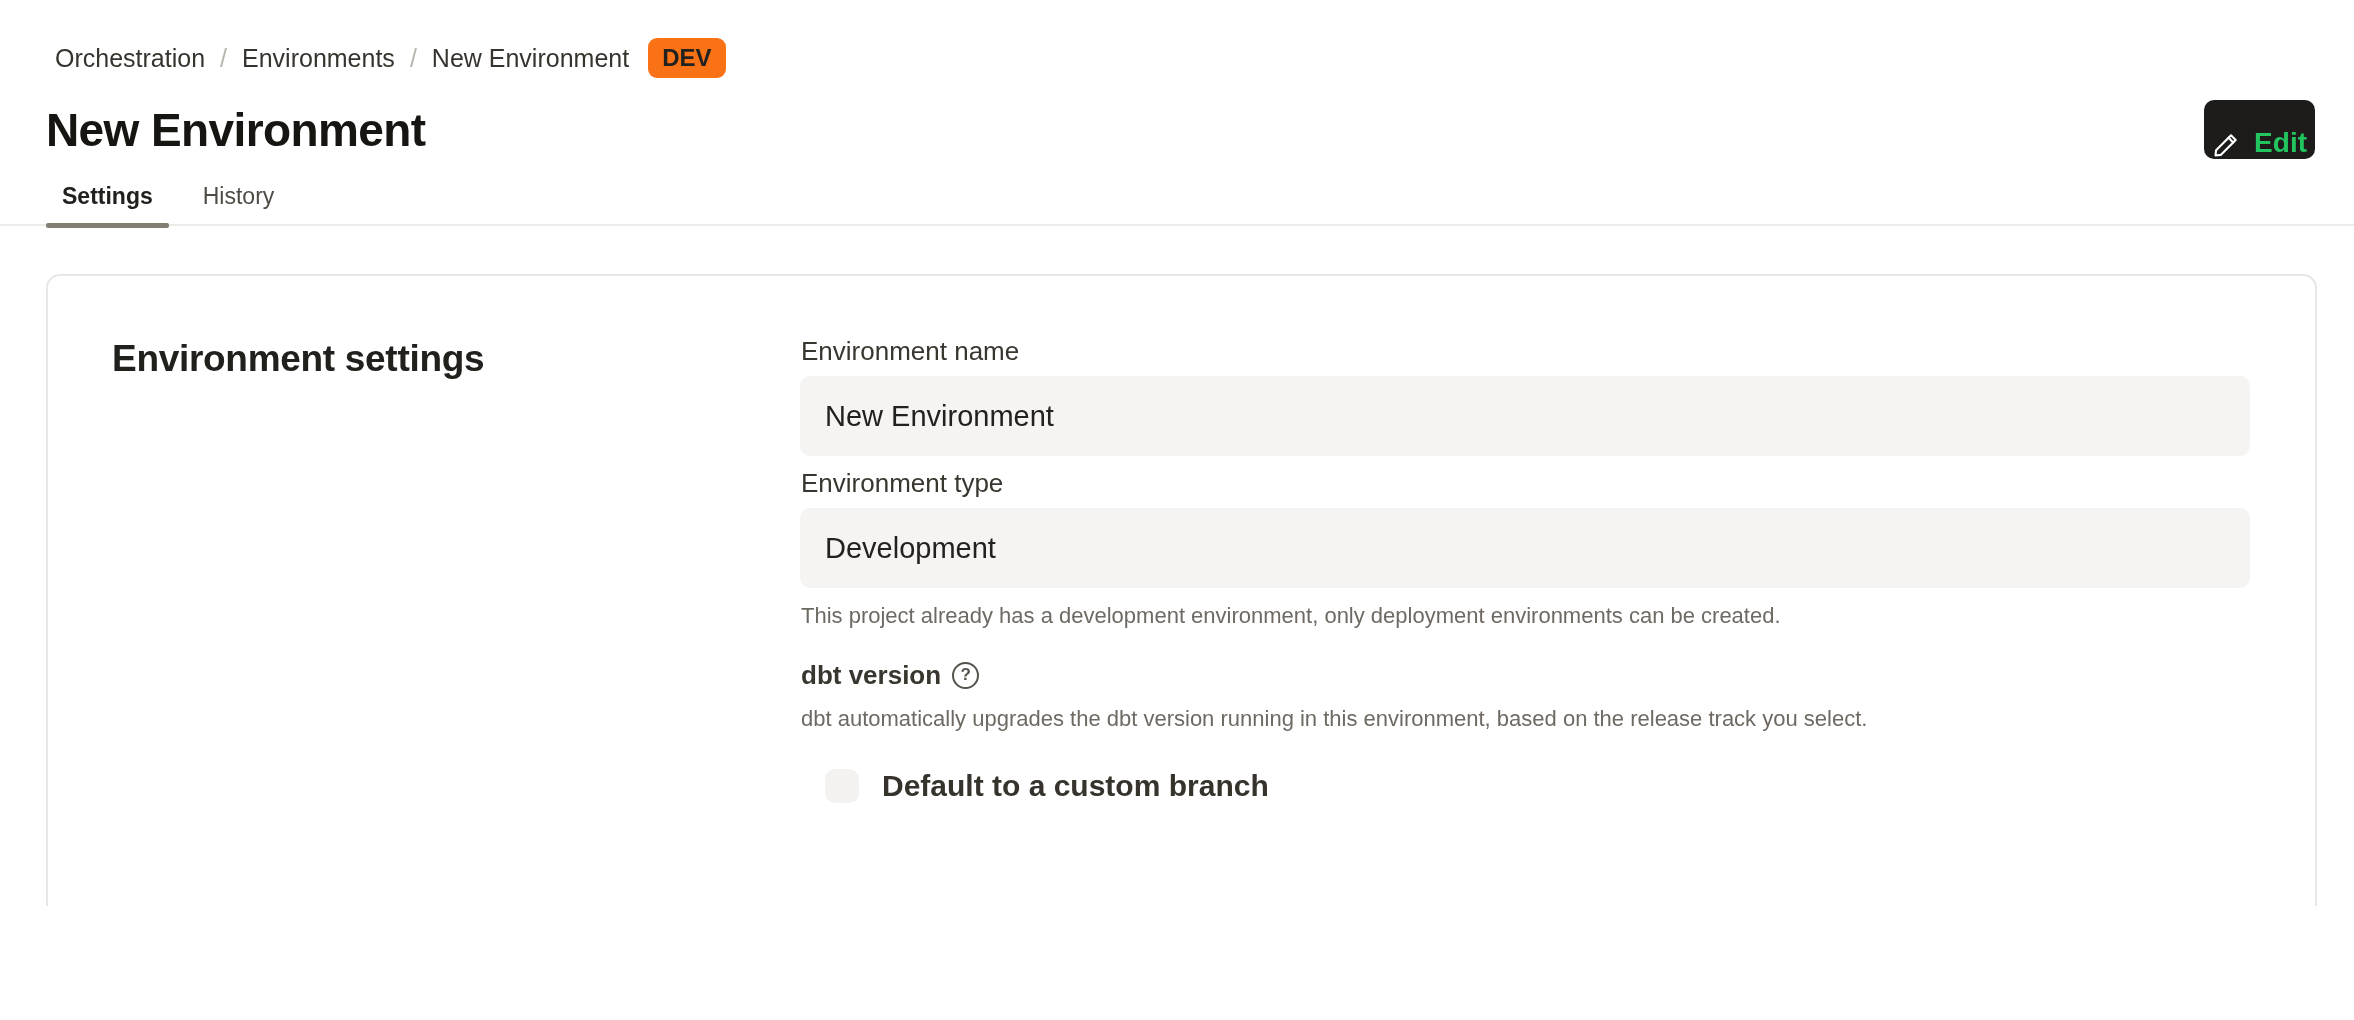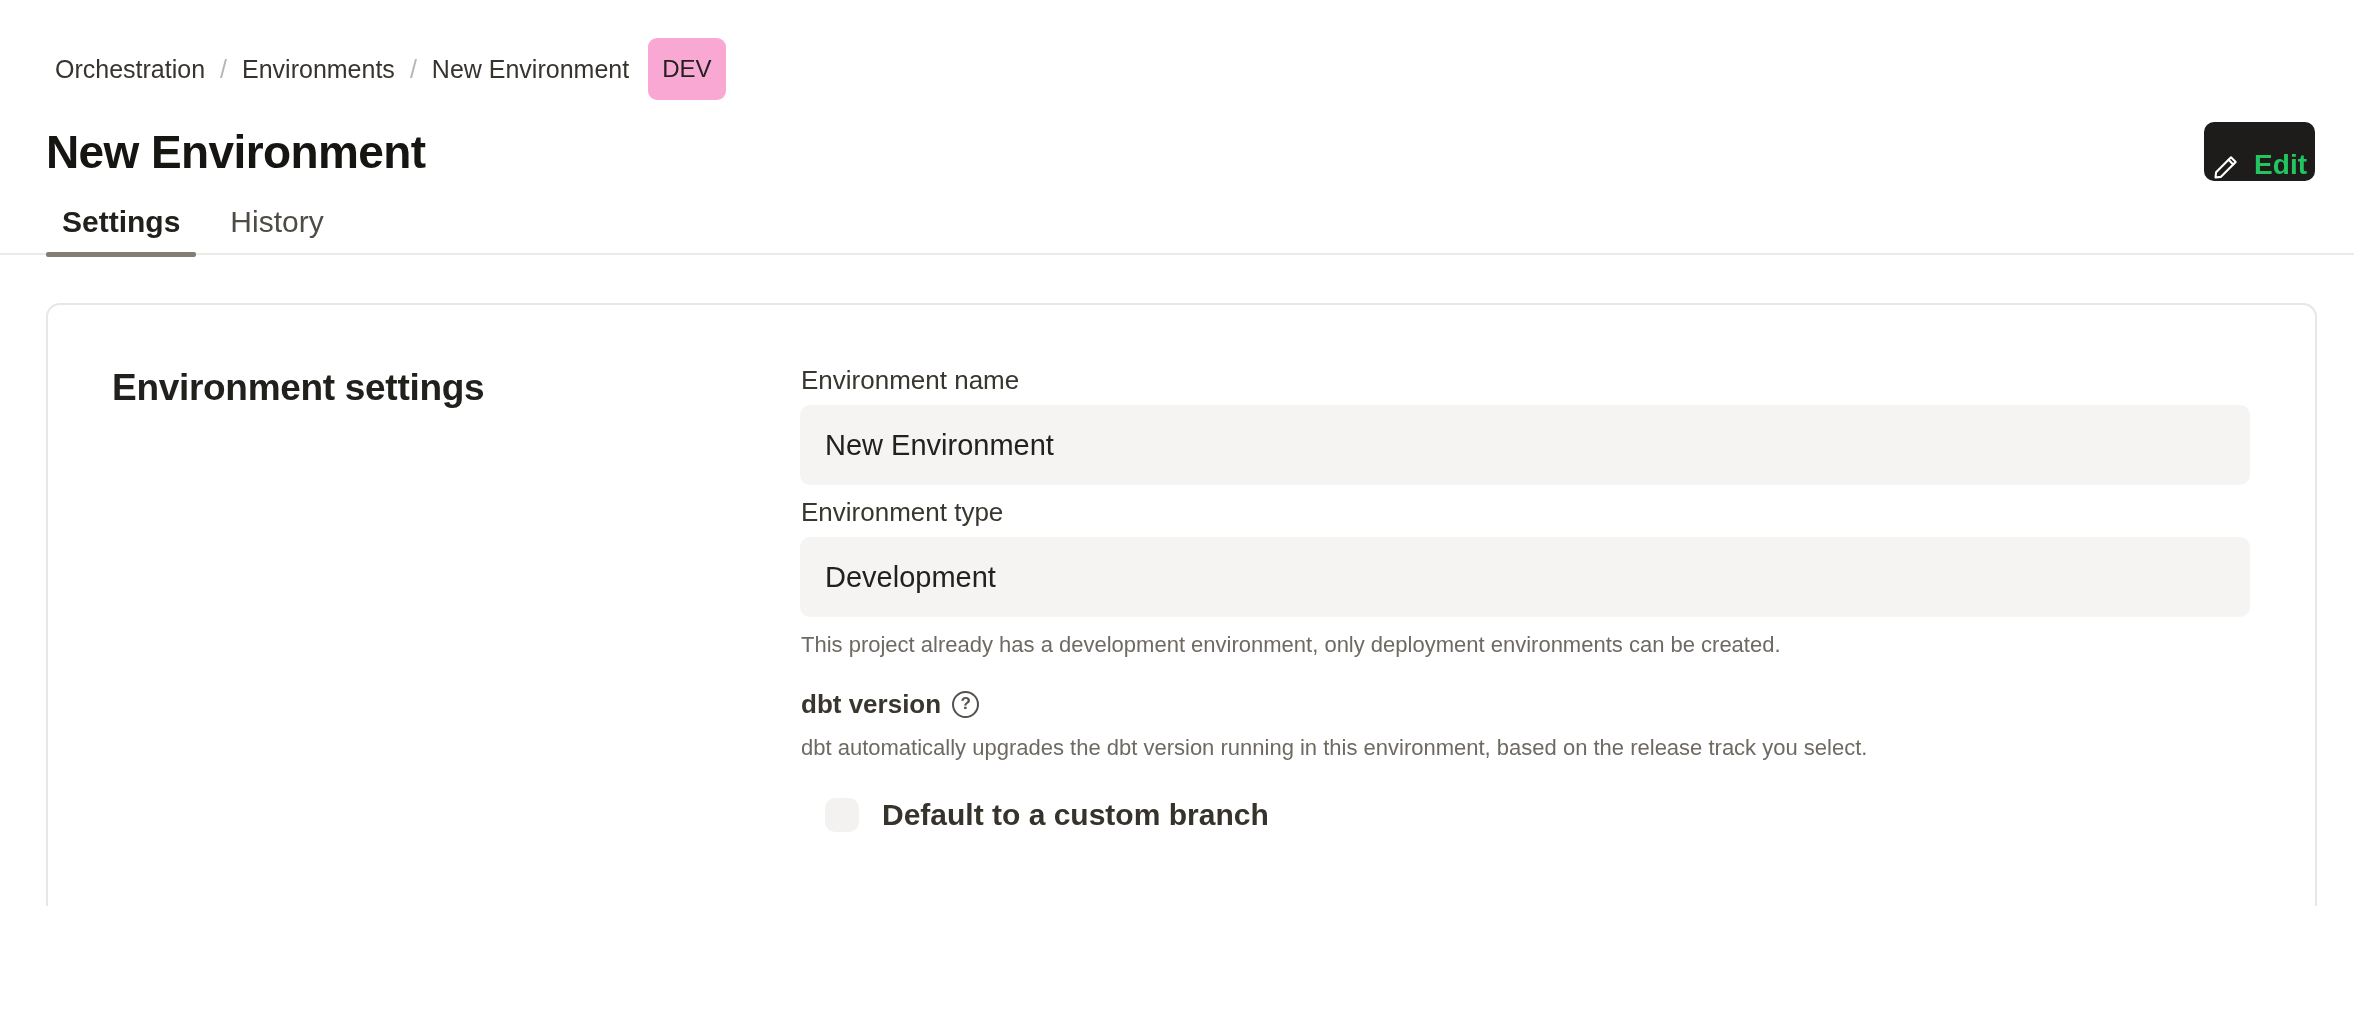--- a/index.html
+++ b/index.html
@@ -7,37 +7,37 @@
     position:relative; width:2354px; height:906px; background:#ffffff;
     font-family:"Liberation Sans", sans-serif; color:#1f1d1b; overflow:hidden;
   }
 
   
   .breadcrumb { display:flex; align-items:center; gap:15px; padding:38px 0 0 55px; font-size:25px; }
   .crumb { color:#37342f; cursor:pointer; }
   .crumb.current { cursor:default; }
   .sep { color:#b9b5b0; }
   .badge {
-    background:#f9a8d4; color:#23211f; font-weight:400; font-size:24px;
-    padding:19px 14px; border-radius:9px; margin-left:4px; line-height:1;
+    background:#f97316; color:#23211f; font-weight:700; font-size:24px;
+    padding:8px 14px; border-radius:9px; margin-left:4px; line-height:1;
   }
 
   
   .title-row { display:flex; align-items:center; justify-content:space-between; margin:22px 39px 0 46px; }
   h1 { margin:0; font-size:46px; font-weight:700; letter-spacing:-0.6px; color:#171511; }
   .edit-btn {
     display:flex; align-items:flex-end; gap:14px; background:#1e1c1a; color:#22c55e;
     border:none; border-radius:10px; height:59px; padding:0 8px;
     font-size:28px; font-weight:700; font-family:inherit; cursor:pointer;
   }
   .edit-btn svg { display:block; }
 
   
   .tabs { display:flex; gap:18px; margin-top:16px; padding-left:46px; border-bottom:2px solid #edebe8; }
-  .tab { position:relative; font-size:30px; padding:8px 16px 14px; color:#4f4b45; cursor:pointer; }
+  .tab { position:relative; font-size:23px; padding:8px 16px 14px; color:#4f4b45; cursor:pointer; }
   .tab.active { color:#21201d; font-weight:700; }
   .tab.active::after {
     content:""; position:absolute; left:0; right:0; bottom:-4px; height:5px;
     background:#847d74; border-radius:2px;
   }
 
   
   .card {
     box-sizing:border-box; margin:48px 37px 0 46px; height:680px;
     border:2px solid #e9e7e4; border-radius:14px; background:#ffffff;

